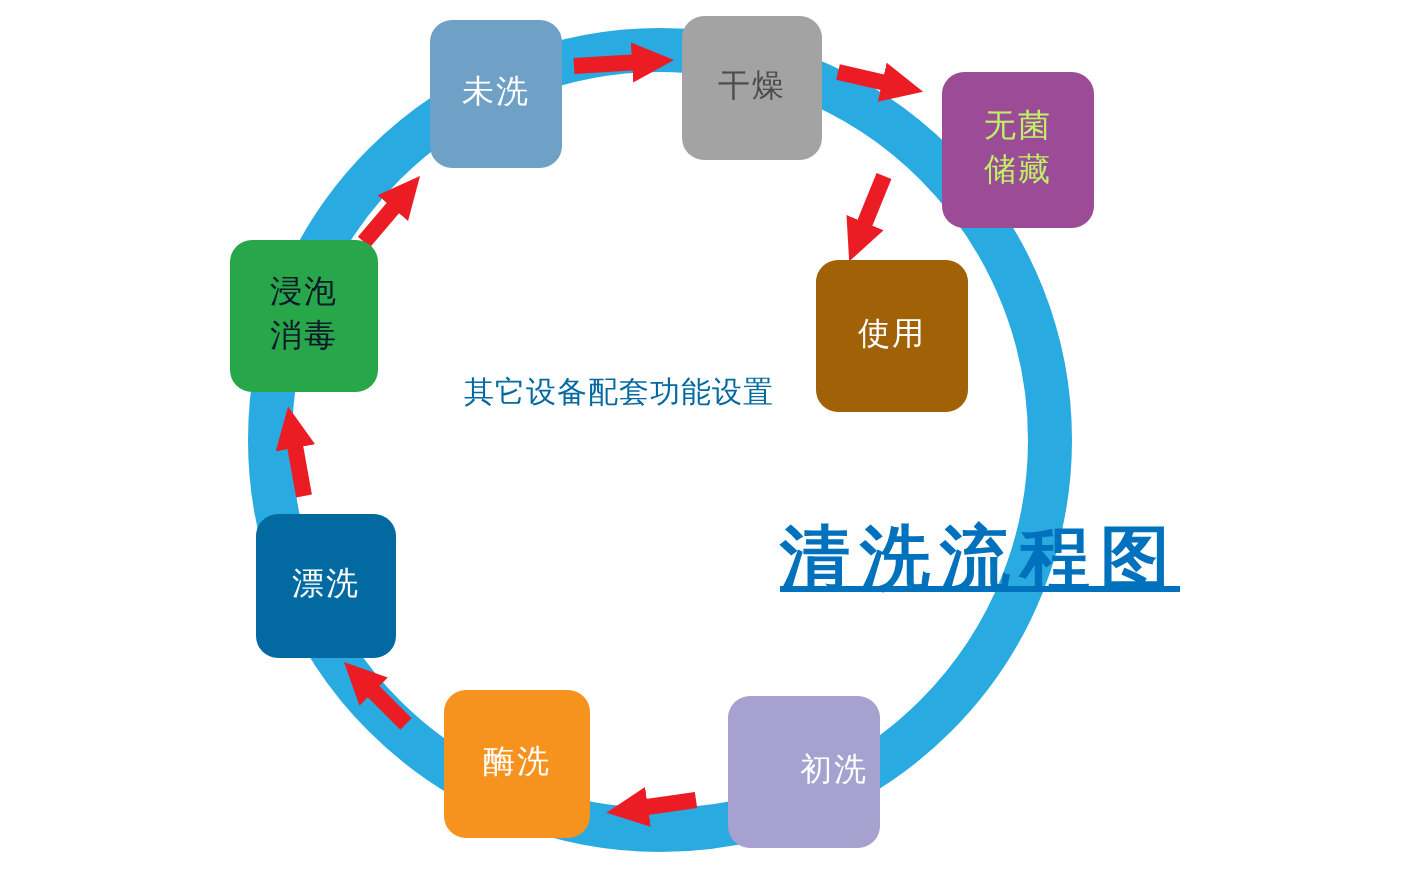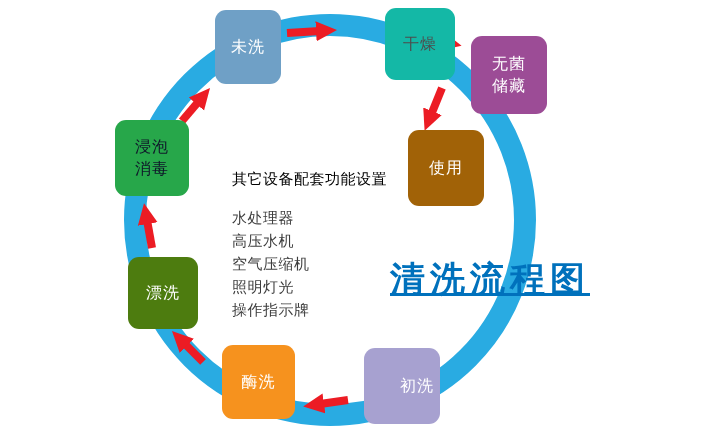--- a/index.html
+++ b/index.html
@@ -37,23 +37,23 @@
   .node-ganzao       { left: 341px; top: 8px;   width: 70px; height: 72px; }
   .node-wujun        { left: 471px; top: 36px;  width: 76px; height: 78px; }
   .node-shiyong      { left: 408px; top: 130px; width: 76px; height: 76px; }
   .node-chuxi        { left: 364px; top: 348px; width: 76px; height: 76px; padding-left: 30px; }
   .node-meixi        { left: 222px; top: 345px; width: 73px; height: 74px; }
   .node-piaoxi       { left: 128px; top: 257px; width: 70px; height: 72px; }
   .node-jinpao       { left: 115px; top: 120px; width: 74px; height: 76px; }
 
   .center-heading {
     position: absolute;
-    left: 232px; top: 170px;
+    left: 232px; top: 187px;
     font-size: 15px;
-    color: #000000;
+    color: #0369a1;
     letter-spacing: 0.5px;
   }
 
   .center-list {
     position: absolute;
     left: 232px; top: 206px;
     list-style: none;
   }
   .center-list li {
     font-size: 15px;
@@ -89,41 +89,34 @@
     <line x1="419" y1="36" x2="445" y2="42" stroke="#EC1C24" stroke-width="8" marker-end="url(#arrowhead)"></line>
     <line x1="442" y1="88" x2="431" y2="115" stroke="#EC1C24" stroke-width="8" marker-end="url(#arrowhead)"></line>
     <line x1="348" y1="400" x2="320" y2="404" stroke="#EC1C24" stroke-width="8" marker-end="url(#arrowhead)"></line>
     <line x1="203" y1="362" x2="184" y2="343" stroke="#EC1C24" stroke-width="8" marker-end="url(#arrowhead)"></line>
     <line x1="152" y1="248" x2="147" y2="220" stroke="#EC1C24" stroke-width="8" marker-end="url(#arrowhead)"></line>
     <line x1="182" y1="121" x2="199" y2="101" stroke="#EC1C24" stroke-width="8" marker-end="url(#arrowhead)"></line>
   </svg>
 
   <div class="node node-weixi" style="background: rgb(111, 160, 198); color: rgb(255, 255, 255);">未洗</div>
 
-  <div class="node node-ganzao" style="background: #14b8a6; color: rgb(77, 77, 77); margin-left: 44px;">干燥</div>
+  <div class="node node-ganzao" style="background: #a3a3a3; color: rgb(77, 77, 77);">干燥</div>
 
-  <div class="node node-wujun" style="background: rgb(156, 76, 150); color: #ffffff;">无菌
+  <div class="node node-wujun" style="background: rgb(156, 76, 150); color: #bef264;">无菌
 储藏</div>
 
   <div class="node node-shiyong" style="background: #a16207; color: rgb(255, 255, 255);">使用</div>
 
   <div class="node node-chuxi" style="background: rgb(167, 161, 208); color: rgb(255, 255, 255);">初洗</div>
 
   <div class="node node-meixi" style="background: rgb(246, 146, 30); color: rgb(255, 255, 255); text-align: center;">酶洗</div>
 
-  <div class="node node-piaoxi" style="background: #4d7c0f; color: rgb(255, 255, 255);">漂洗</div>
+  <div class="node node-piaoxi" style="background: #0369a1; color: rgb(255, 255, 255);">漂洗</div>
 
   <div class="node node-jinpao" style="background: rgb(39, 167, 74); color: #0f172a;">浸泡
 消毒</div>
 
   <div class="center-heading">其它设备配套功能设置</div>
 
-  <ul class="center-list">
-    <li>水处理器</li>
-    <li>高压水机</li>
-    <li>空气压缩机</li>
-    <li>照明灯光</li>
-    <li>操作指示牌</li>
-  </ul>
 
   <div class="flow-title" style="color: rgb(0, 113, 188); text-decoration: underline;">清洗流程图</div>
 
 </div>
 
 </body></html>

